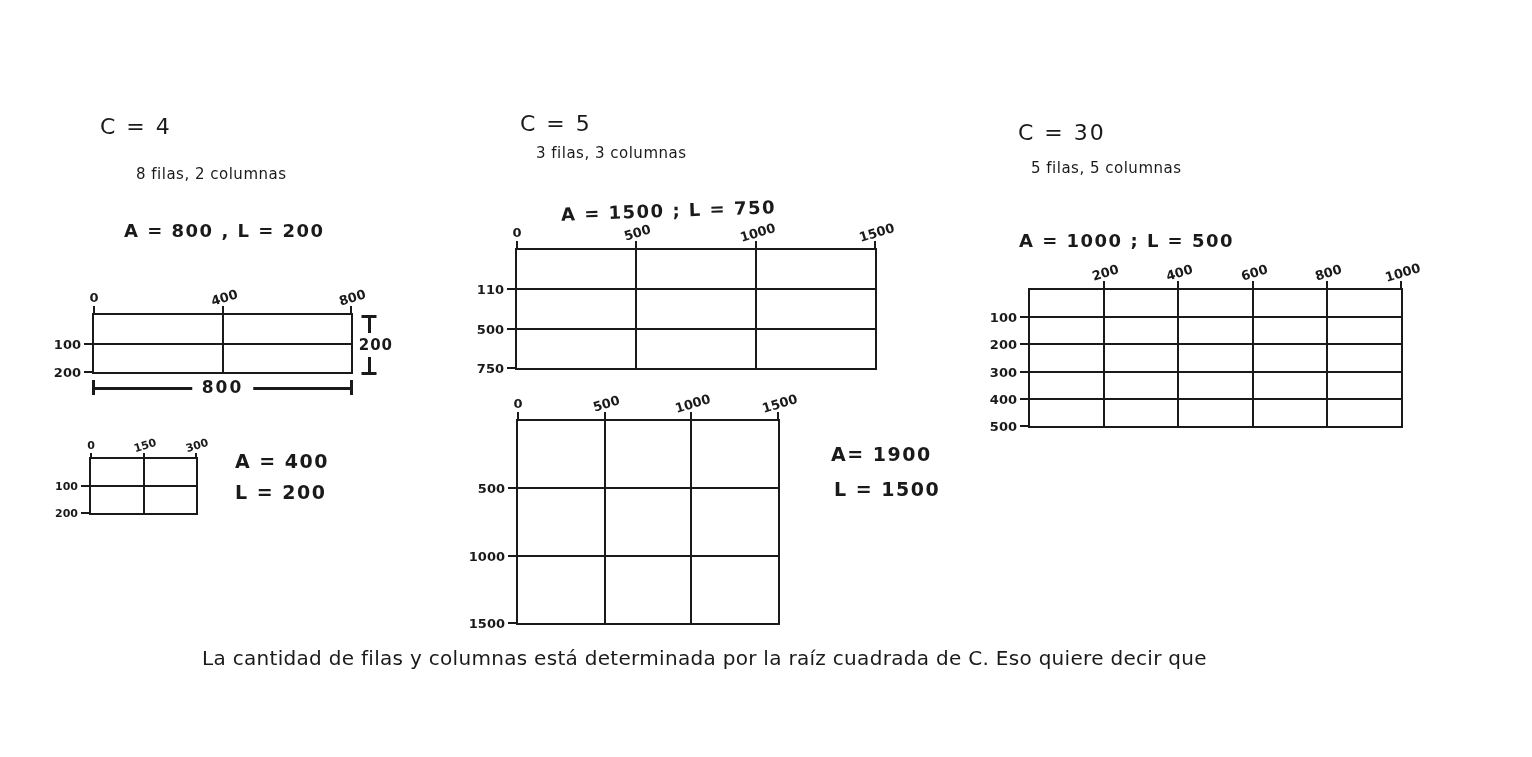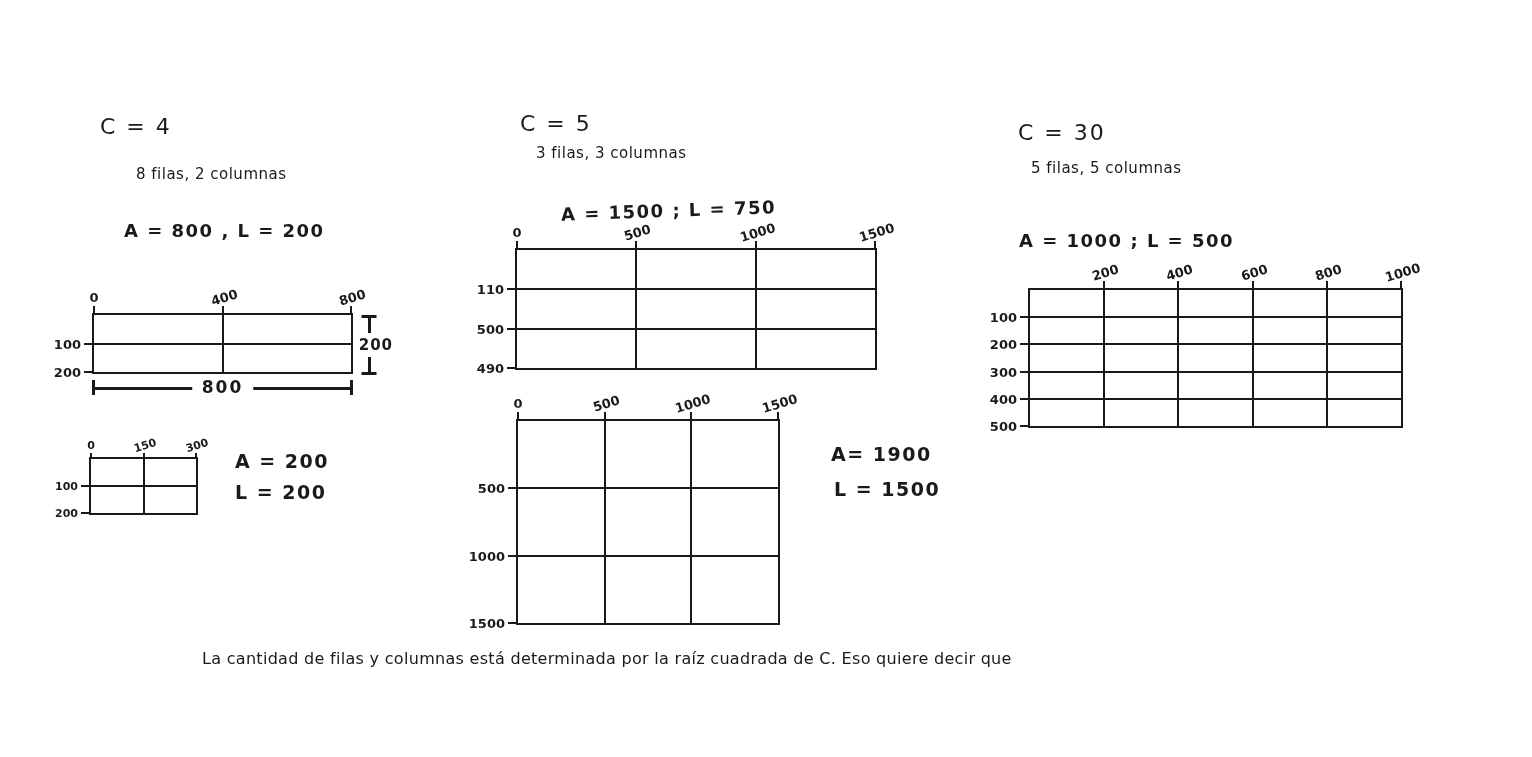--- a/index.html
+++ b/index.html
@@ -7,21 +7,21 @@
   .page{
     position:relative;width:1532px;height:757px;background:#ffffff;overflow:hidden;
     font-family:"DejaVu Sans", sans-serif;color:var(--ink);
   }
   .abs{position:absolute;white-space:nowrap;}
   .title{font-size:19px;letter-spacing:.5px;transform:translateX(-50%);}
   .heading{font-size:22px;letter-spacing:2px;}
   .sub{font-size:15px;letter-spacing:.5px;}
   .params{font-size:18px;font-weight:700;letter-spacing:1.5px;}
   .ann{font-size:19px;font-weight:700;letter-spacing:1.5px;}
-  .footer{font-size:16px;line-height:29px;letter-spacing:.3px;}
+  .footer{font-size:20px;line-height:29px;letter-spacing:.3px;}
 
   
   .grid{position:absolute;border:2px solid var(--ink);box-sizing:border-box;}
   .gl{position:absolute;background:var(--ink);}
   .gl.v{top:0;bottom:0;width:2px;transform:translateX(-1px);}
   .gl.h{left:0;right:0;height:2px;transform:translateY(-1px);}
   .tick{position:absolute;background:var(--ink);}
   .tick.tx{top:-9px;width:2px;height:9px;transform:translateX(-1px);}
   .tick.ty{left:-10px;height:2px;width:8px;transform:translateY(-1px);}
   .ticklabel{position:absolute;font-size:13px;font-weight:700;color:var(--ink);white-space:nowrap;}
@@ -93,21 +93,21 @@
         <div class="ticklabel xtick" style="left: 0%;">0</div>
         <div class="tick tx" style="left: 50%;"></div>
         <div class="ticklabel xtick rot" style="left: 50%;">150</div>
         <div class="tick tx" style="left: 100%;"></div>
         <div class="ticklabel xtick rot" style="left: 100%;">300</div>
         <div class="tick ty" style="top: 50%;"></div>
         <div class="ticklabel ytick" style="top: 50%;">100</div>
         <div class="tick ty" style="top: 100%;"></div>
         <div class="ticklabel ytick" style="top: 100%;">200</div>
       </div>
-    <div class="abs ann" style="left:235px;top:450px;">A = 200</div>
+    <div class="abs ann" style="left:235px;top:450px;">A = 400</div>
     <div class="abs ann" style="left:235px;top:481px;">L = 200</div>
   </div>
 
   <div>
     <div class="abs heading" style="left:520px;top:111px;">C = 5</div>
     <div class="abs sub" style="left:536px;top:144px;">3 filas, 3 columnas</div>
     <div class="abs params" style="left:561px;top:200px;transform:rotate(-2deg);">A = 1500 ;   L = 750</div>
 
     <div class="grid" style="left:515px;top:248px;width:362px;height:122px;">
         <div class="gl v" style="left: 33.3333%;"></div>
@@ -120,21 +120,21 @@
         <div class="ticklabel xtick rot" style="left: 33.33%;">500</div>
         <div class="tick tx" style="left: 66.67%;"></div>
         <div class="ticklabel xtick rot" style="left: 66.67%;">1000</div>
         <div class="tick tx" style="left: 100%;"></div>
         <div class="ticklabel xtick rot" style="left: 100%;">1500</div>
         <div class="tick ty" style="top: 33.33%;"></div>
         <div class="ticklabel ytick" style="top: 33.33%;">110</div>
         <div class="tick ty" style="top: 66.67%;"></div>
         <div class="ticklabel ytick" style="top: 66.67%;">500</div>
         <div class="tick ty" style="top: 100%;"></div>
-        <div class="ticklabel ytick" style="top: 100%;">490</div>
+        <div class="ticklabel ytick" style="top: 100%;">750</div>
       </div>
 
     <div class="grid" style="left:516px;top:419px;width:264px;height:206px;">
         <div class="gl v" style="left: 33.3333%;"></div>
         <div class="gl v" style="left: 66.6667%;"></div>
         <div class="gl h" style="top: 33.3333%;"></div>
         <div class="gl h" style="top: 66.6667%;"></div>
         <div class="tick tx" style="left: 0%;"></div>
         <div class="ticklabel xtick" style="left: 0%;">0</div>
         <div class="tick tx" style="left: 33.33%;"></div>

